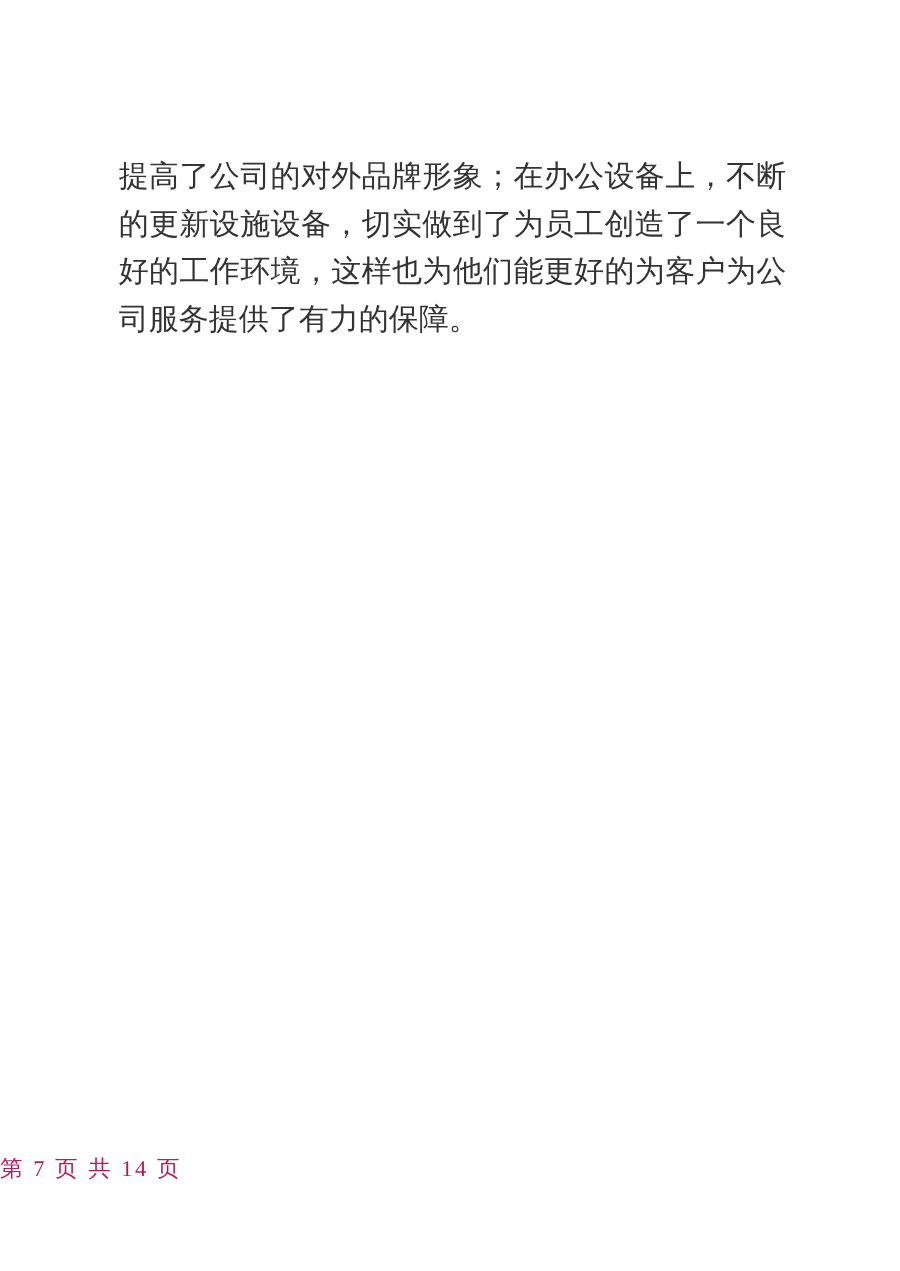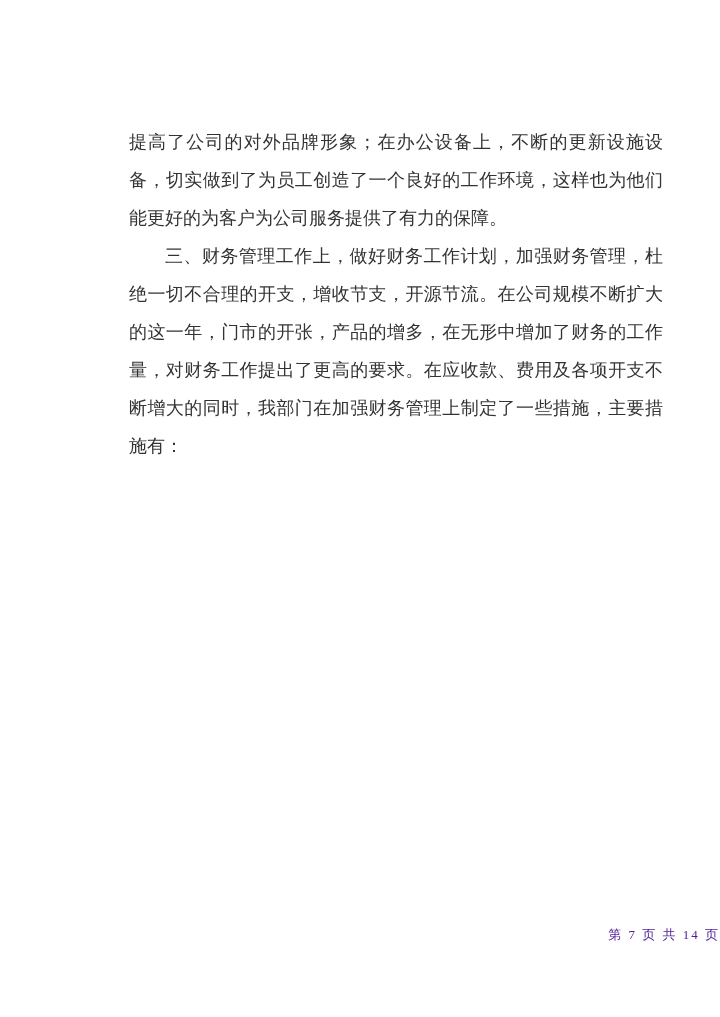--- a/index.html
+++ b/index.html
@@ -14,51 +14,49 @@
     background: #ffffff;
     overflow: hidden;
     font-family: "Liberation Serif", "DejaVu Serif", serif;
   }
   .content {
     position: absolute;
     left: 95px;
     top: 123px;
     width: 534px;
     color: #333333;
-    font-size: 18px;
+    font-size: 24px;
     line-height: 38px;
     text-align: justify;
     text-justify: inter-ideograph;
-    margin-left: 34px;
   }
   .content p {
     margin: 0;
     padding: 0;
     text-indent: 2em;
     word-break: break-all;
   }
   .content p.no-indent {
     text-indent: 0;
   }
   .footer {
     position: absolute;
     left: 0;
     top: 926px;
     width: 100%;
-    text-align: right;
-    font-size: 13px;
+    text-align: left;
+    font-size: 18px;
     line-height: 18px;
-    color: #4c1d95;
+    color: #be185d;
     letter-spacing: 2px;
   }
 </style>
 </head>
 <body>
 
 <div class="page">
   <div class="content">
     <p class="no-indent">提高了公司的对外品牌形象；在办公设备上，不断的更新设施设备，切实做到了为员工创造了一个良好的工作环境，这样也为他们能更好的为客户为公司服务提供了有力的保障。</p>
-    <p>三、财务管理工作上，做好财务工作计划，加强财务管理，杜绝一切不合理的开支，增收节支，开源节流。在公司规模不断扩大的这一年，门市的开张，产品的增多，在无形中增加了财务的工作量，对财务工作提出了更高的要求。在应收款、费用及各项开支不断增大的同时，我部门在加强财务管理上制定了一些措施，主要措施有：</p>
   </div>
   <div class="footer">
     <span>第 7 页 共 14 页</span>
   </div>
 </div>
 
 </body></html>

